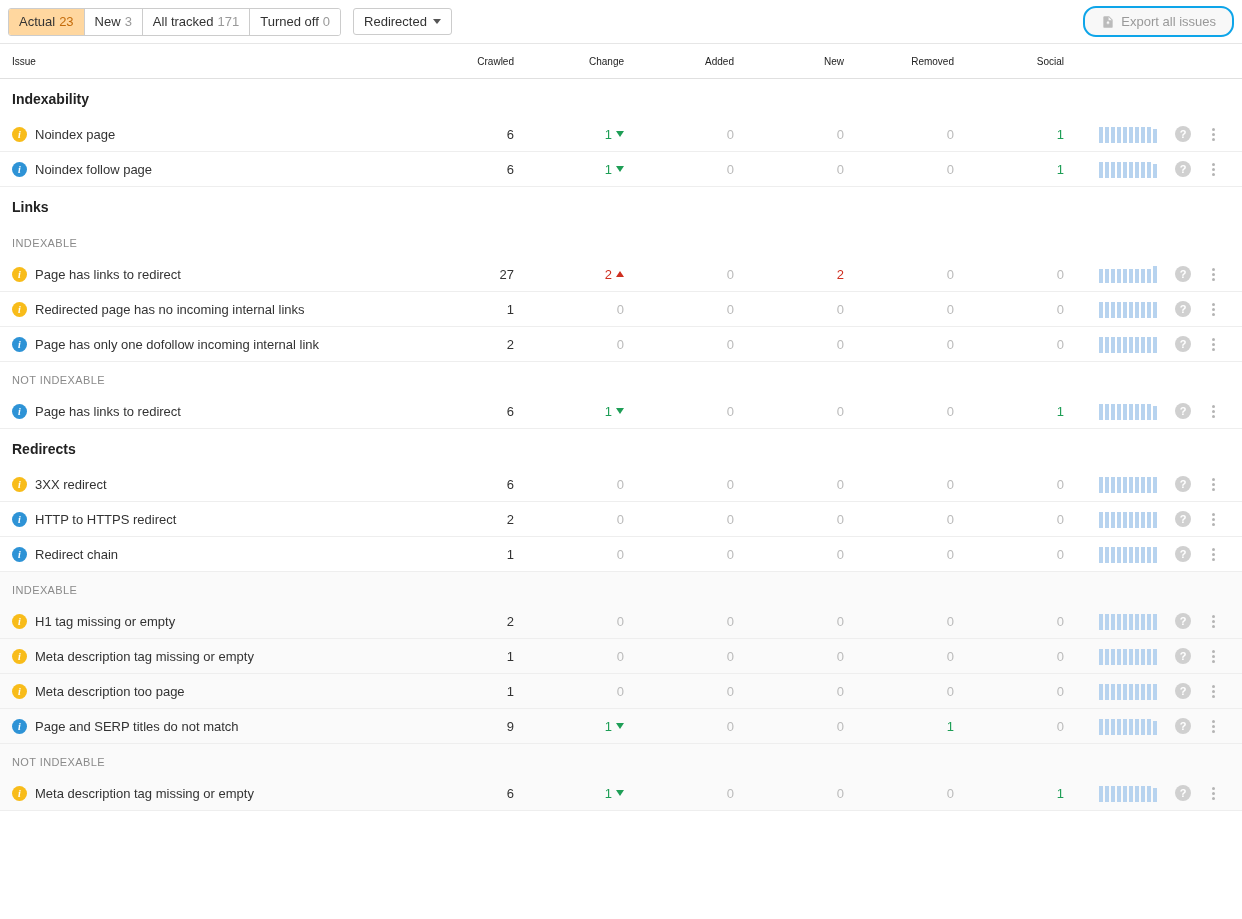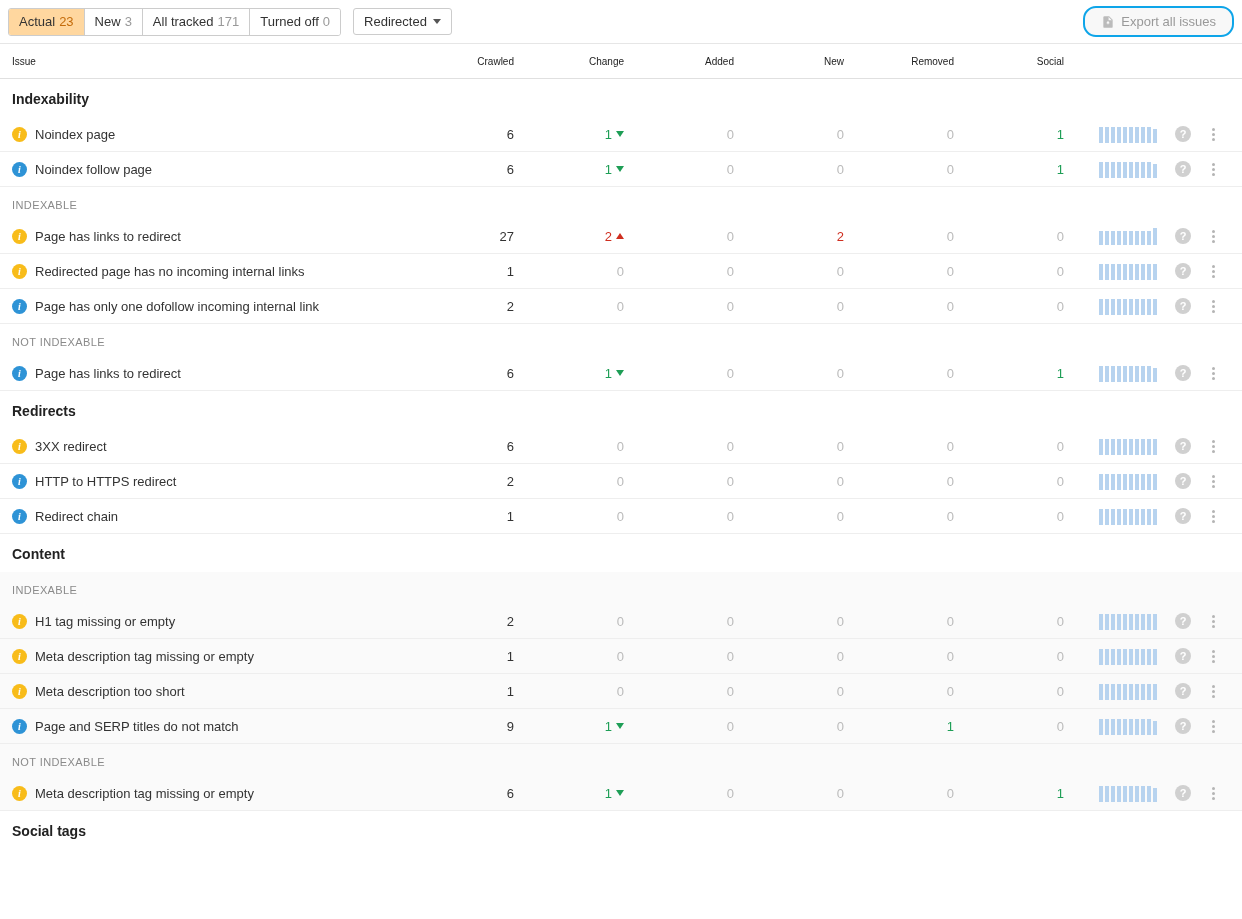--- a/index.html
+++ b/index.html
@@ -284,20 +284,21 @@
         <div class="help-icon">?</div>
       </div>
       <div class="col-more">
         <div class="more-icon">
           <span></span>
           <span></span>
           <span></span>
         </div>
       </div>
     </div>
+    <div class="group-title">Links</div>
     <div class="sub-title">INDEXABLE</div>
     <div class="data-row">
       <div class="col-issue">
         <span class="icon-badge icon-warn">i</span>
         <span>Page has links to redirect</span>
       </div>
       <div class="col-numeric"><span class="val">27</span></div>
       <div class="col-numeric"><span class="change-inner">
           <span class="red">2</span>
           <span class="tri-up"></span>
@@ -555,21 +556,20 @@
         <div class="help-icon">?</div>
       </div>
       <div class="col-more">
         <div class="more-icon">
           <span></span>
           <span></span>
           <span></span>
         </div>
       </div>
     </div>
-    <div class="group-title">Content</div>
     <div class="sub-title shaded">INDEXABLE</div>
     <div class="data-row shaded">
       <div class="col-issue">
         <span class="icon-badge icon-warn">i</span>
         <span>H1 tag missing or empty</span>
       </div>
       <div class="col-numeric"><span class="val">2</span></div>
       <div class="col-numeric"><span class="change-inner">
           <span class="zero">0</span>
         </span></div>
@@ -636,21 +636,21 @@
         <div class="more-icon">
           <span></span>
           <span></span>
           <span></span>
         </div>
       </div>
     </div>
     <div class="data-row shaded">
       <div class="col-issue">
         <span class="icon-badge icon-warn">i</span>
-        <span>Meta description too short</span>
+        <span>Meta description too page</span>
       </div>
       <div class="col-numeric"><span class="val">1</span></div>
       <div class="col-numeric"><span class="change-inner">
           <span class="zero">0</span>
         </span></div>
       <div class="col-numeric"><span class="zero">0</span></div>
       <div class="col-numeric"><span class="zero">0</span></div>
       <div class="col-numeric"><span class="zero">0</span></div>
       <div class="col-numeric"><span class="zero">0</span></div>
       <div class="col-spark">
@@ -750,14 +750,13 @@
         <div class="help-icon">?</div>
       </div>
       <div class="col-more">
         <div class="more-icon">
           <span></span>
           <span></span>
           <span></span>
         </div>
       </div>
     </div>
-    <div class="group-title">Social tags</div>
   </div>
 
 </body></html>

